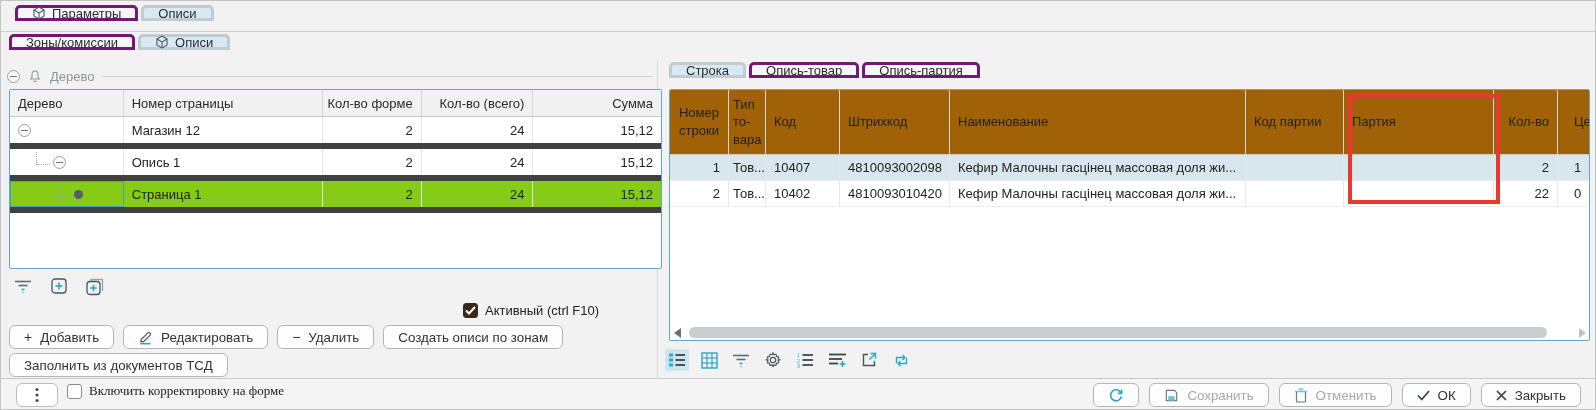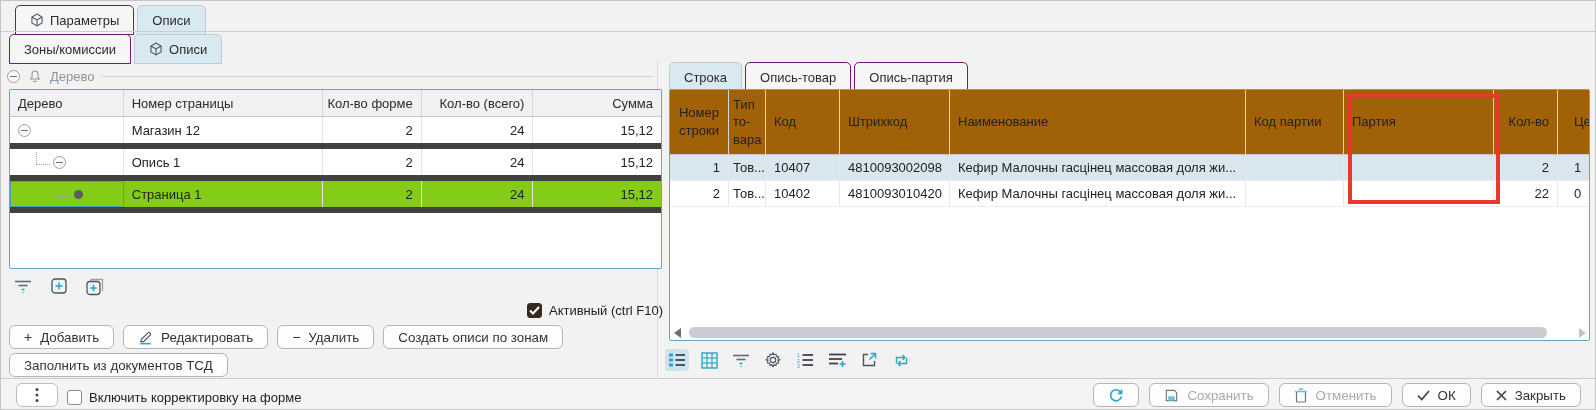--- a/index.html
+++ b/index.html
@@ -1,21 +1,21 @@
 <!DOCTYPE html>
 <html><head>
 <meta charset="utf-8">
 <style>
   html,body{margin:0;padding:0;}
   body{font-family:"Liberation Sans",sans-serif;font-size:13px;color:#222;background:#e9e9e9;}
   #window{position:relative;width:1596px;height:410px;background:#f2f2f2;border:1px solid #c4c4c4;box-sizing:border-box;overflow:hidden;}
 
   
   .tabrow{position:absolute;display:flex;gap:3px;}
-  .tab{display:flex;align-items:center;gap:6px;padding:0 14px;height:30px;background:#f6f6f6;border:1px solid #701a75;border-radius:5px 5px 0 0;box-sizing:border-box;color:#2b2b2b;cursor:default;white-space:nowrap;}
+  .tab{display:flex;align-items:center;gap:6px;padding:0 14px;height:16px;background:#f6f6f6;border:3px solid #701a75;border-radius:5px 5px 0 0;box-sizing:border-box;color:#2b2b2b;cursor:default;white-space:nowrap;}
   .tab.active{background:#d8e9f1;border-color:#c0ccd2;}
   #toptabs{left:14px;top:4px;}
   #topline{position:absolute;left:0;top:30px;width:1596px;height:0;border-top:1px solid #cdcdcd;}
   #subtabs{left:8px;top:33px;}
   #paneldivider{position:absolute;left:656px;top:60px;width:0;height:316px;border-left:1px solid #d8d8d8;}
 
   
   #treegroup-header{position:absolute;left:6px;top:66px;width:646px;height:18px;display:flex;align-items:center;gap:8px;color:#8d969c;}
   #treegroup-header .rule{flex:1;border-top:1px solid #d2d2d2;height:0;}
   .circle-minus{display:inline-flex;align-items:center;justify-content:center;width:13px;height:13px;border:1px solid #9aa0a4;border-radius:50%;box-sizing:border-box;background:#fafafa;}
@@ -37,21 +37,21 @@
 
   
   .mini-toolbar{position:absolute;display:flex;align-items:center;gap:12px;}
   #tree-toolbar{left:10px;top:274px;}
   .icon-btn{display:flex;align-items:center;justify-content:center;width:24px;height:22px;border-radius:3px;}
   .icon-btn.active{background:#cfe5ee;}
   svg{display:block;}
 
   
   .cbx-row{display:flex;align-items:center;gap:7px;}
-  #active-cbx-row{position:absolute;right:932px;top:302px;} 
+  #active-cbx-row{position:absolute;right:996px;top:302px;} 
   .cbx{width:15px;height:15px;box-sizing:border-box;border-radius:3px;flex:none;}
   .cbx.checked{background:#38291c;border:1px solid #38291c;display:flex;align-items:center;justify-content:center;}
   .cbx.unchecked{background:#fff;border:1px solid #8b8b8b;}
 
   
   .btn{display:inline-flex;align-items:center;justify-content:center;gap:8px;height:24px;padding:0 14px;background:#fdfdfd;border:1px solid #b5b5b5;border-radius:6px;color:#333;box-sizing:border-box;white-space:nowrap;}
   .btn.disabled{color:#a9a9a9;text-align:right;}
   #tree-buttons1{position:absolute;left:8px;top:324px;display:flex;gap:9px;}
   #tree-buttons2{position:absolute;left:8px;top:352px;display:flex;}
   .glyph{font-size:14px;line-height:1;}
@@ -84,21 +84,21 @@
   #dt-arrow-right{position:absolute;right:2px;border-width:5px 0 5px 7px;border-color:transparent transparent transparent #c0c4c8;}
 
   #detail-toolbar{left:664px;top:348px;gap:8px;}
 
   
   #red-annotation{position:absolute;left:1347px;top:93px;width:152px;height:110px;border:4px solid #e8392e;box-sizing:border-box;pointer-events:none;}
 
   
   #bottombar{position:absolute;left:0;top:377px;width:1596px;height:33px;background:#f4f4f4;border-top:1px solid #c9c9c9;box-sizing:border-box;}
   #menu-btn{position:absolute;left:15px;top:4px;width:42px;height:24px;background:#fff;border:1px solid #bdbdbd;border-radius:6px;display:flex;align-items:center;justify-content:center;box-sizing:border-box;}
-  #form-cbx-row{position:absolute;left:66px;top:11px;}
+  #form-cbx-row{position:absolute;left:66px;top:4px;font-family:Liberation Serif, serif;}
   #bottom-buttons{position:absolute;right:16px;top:4px;display:flex;gap:10px;}
 </style>
 </head>
 <body>
 
 <div id="window">
 
   <div id="toptabs" class="tabrow">
     <div class="tab">
       <span>

